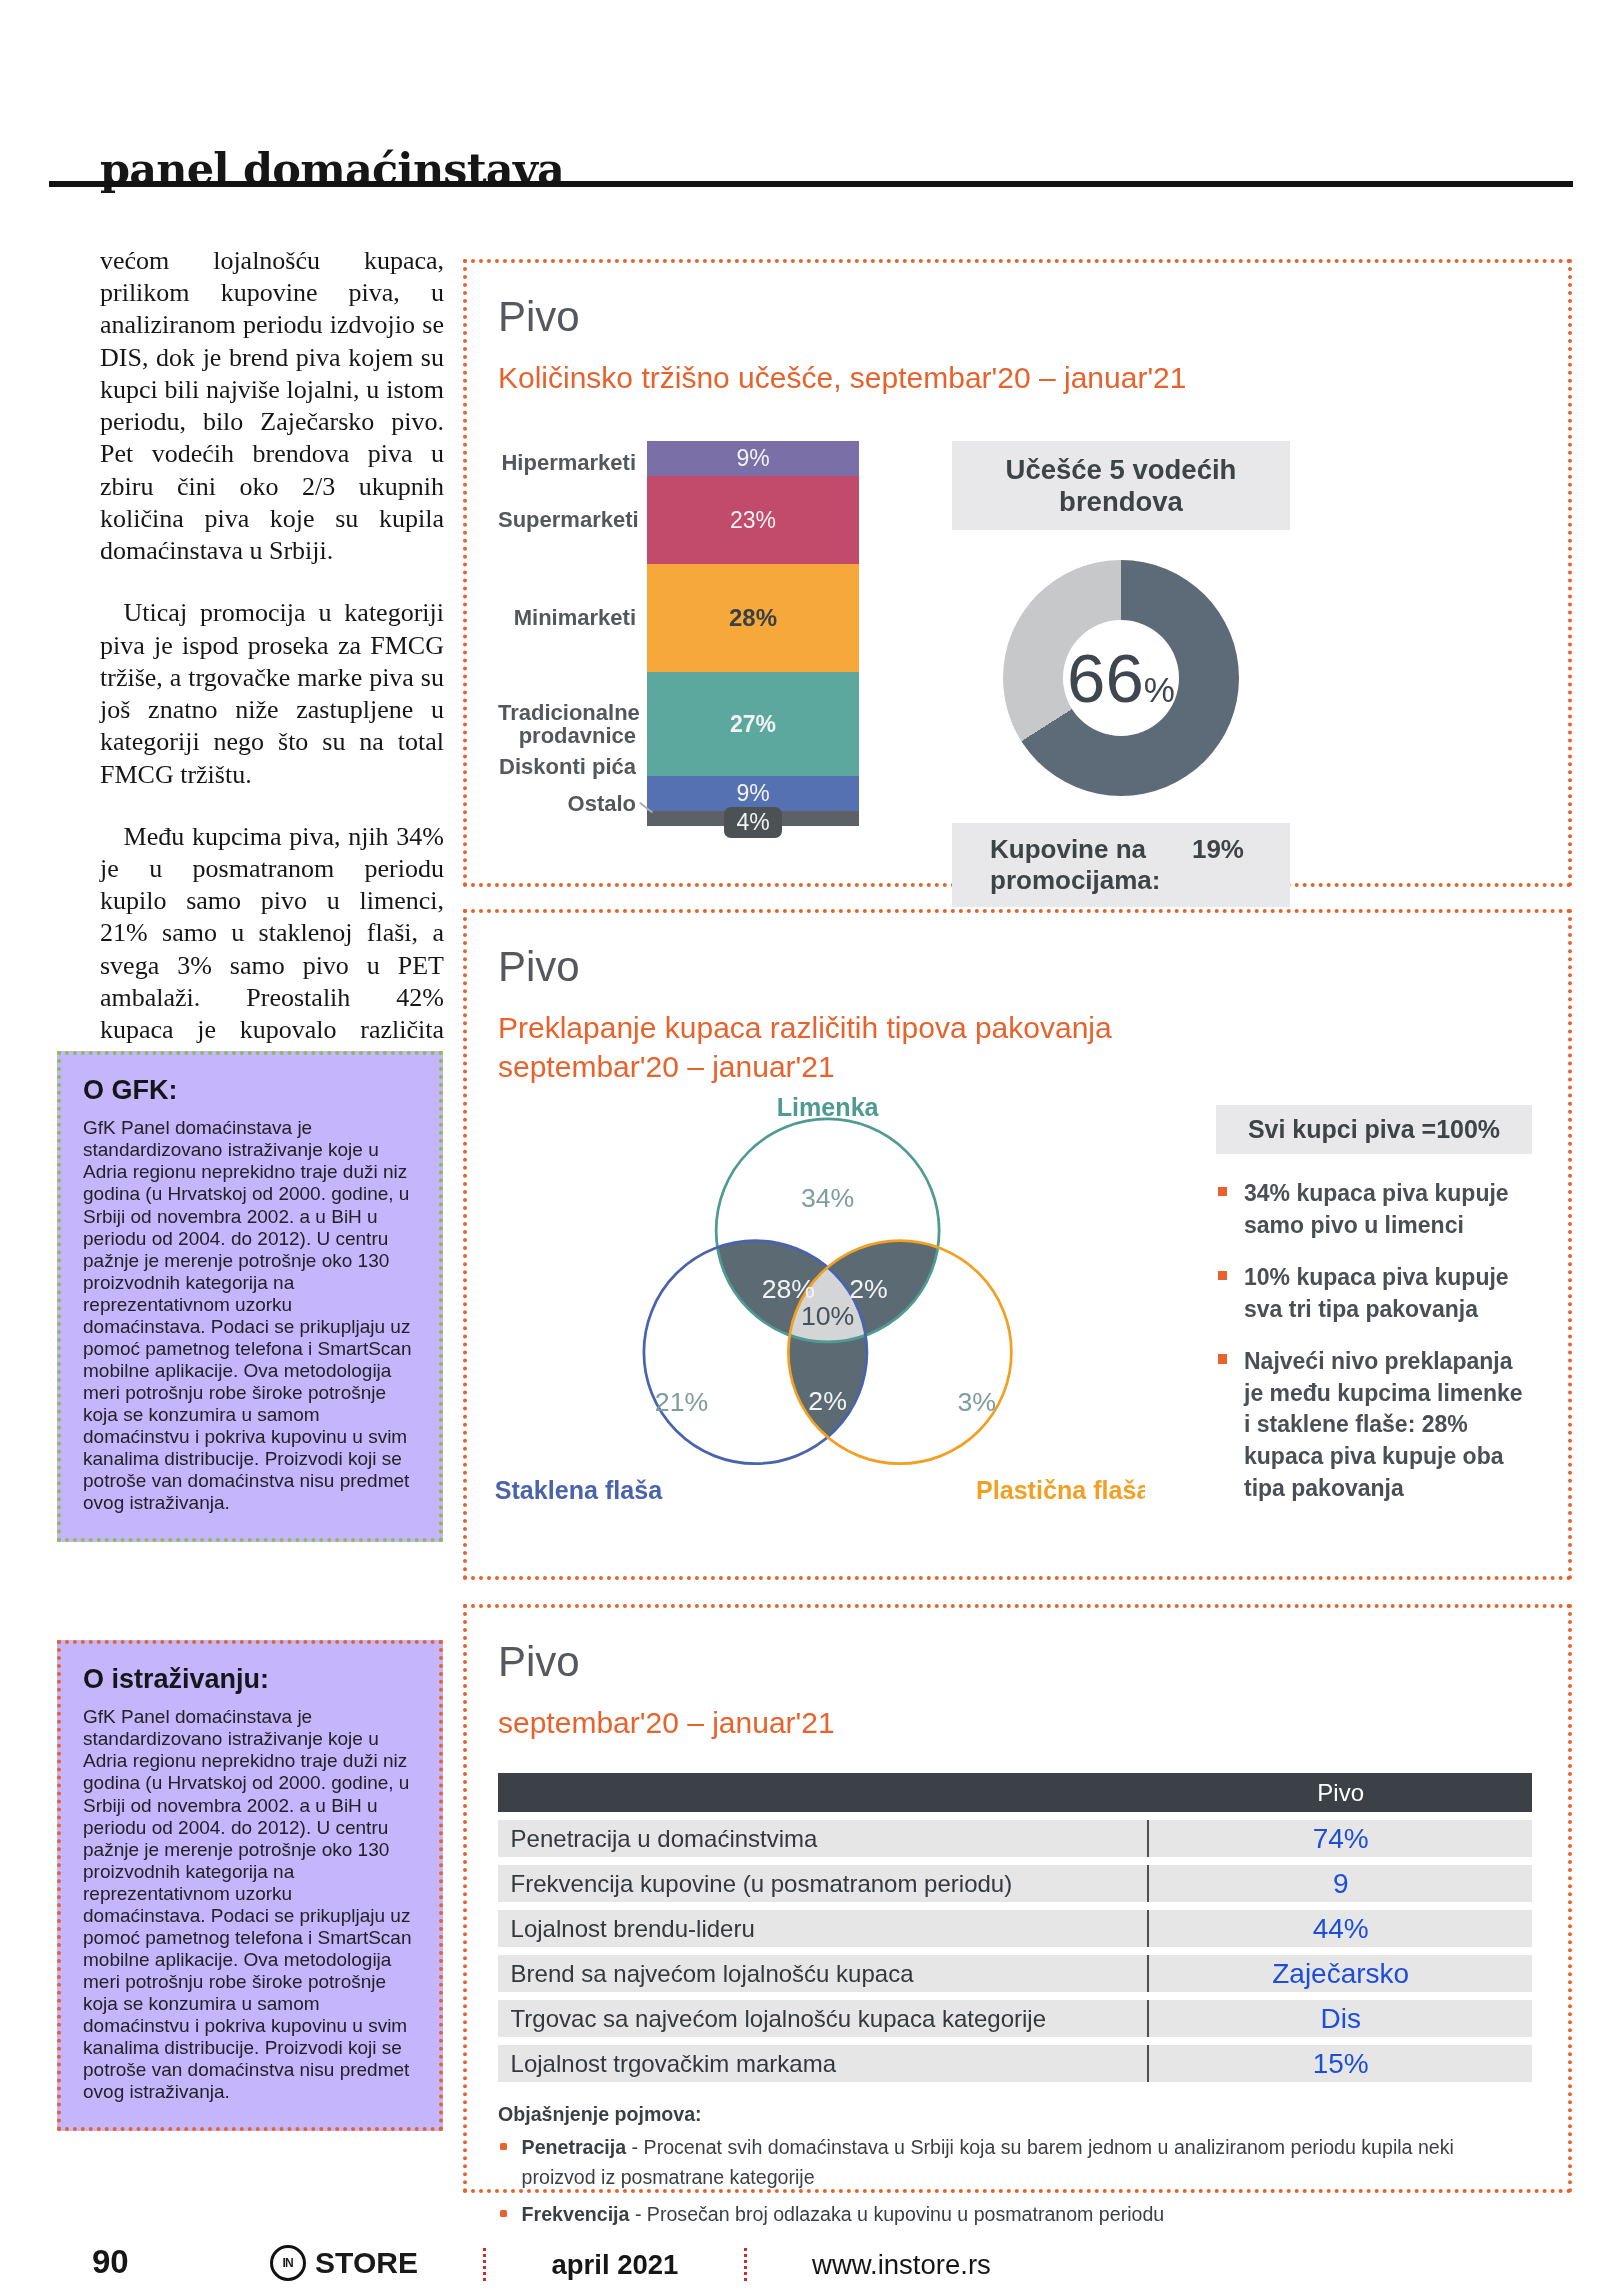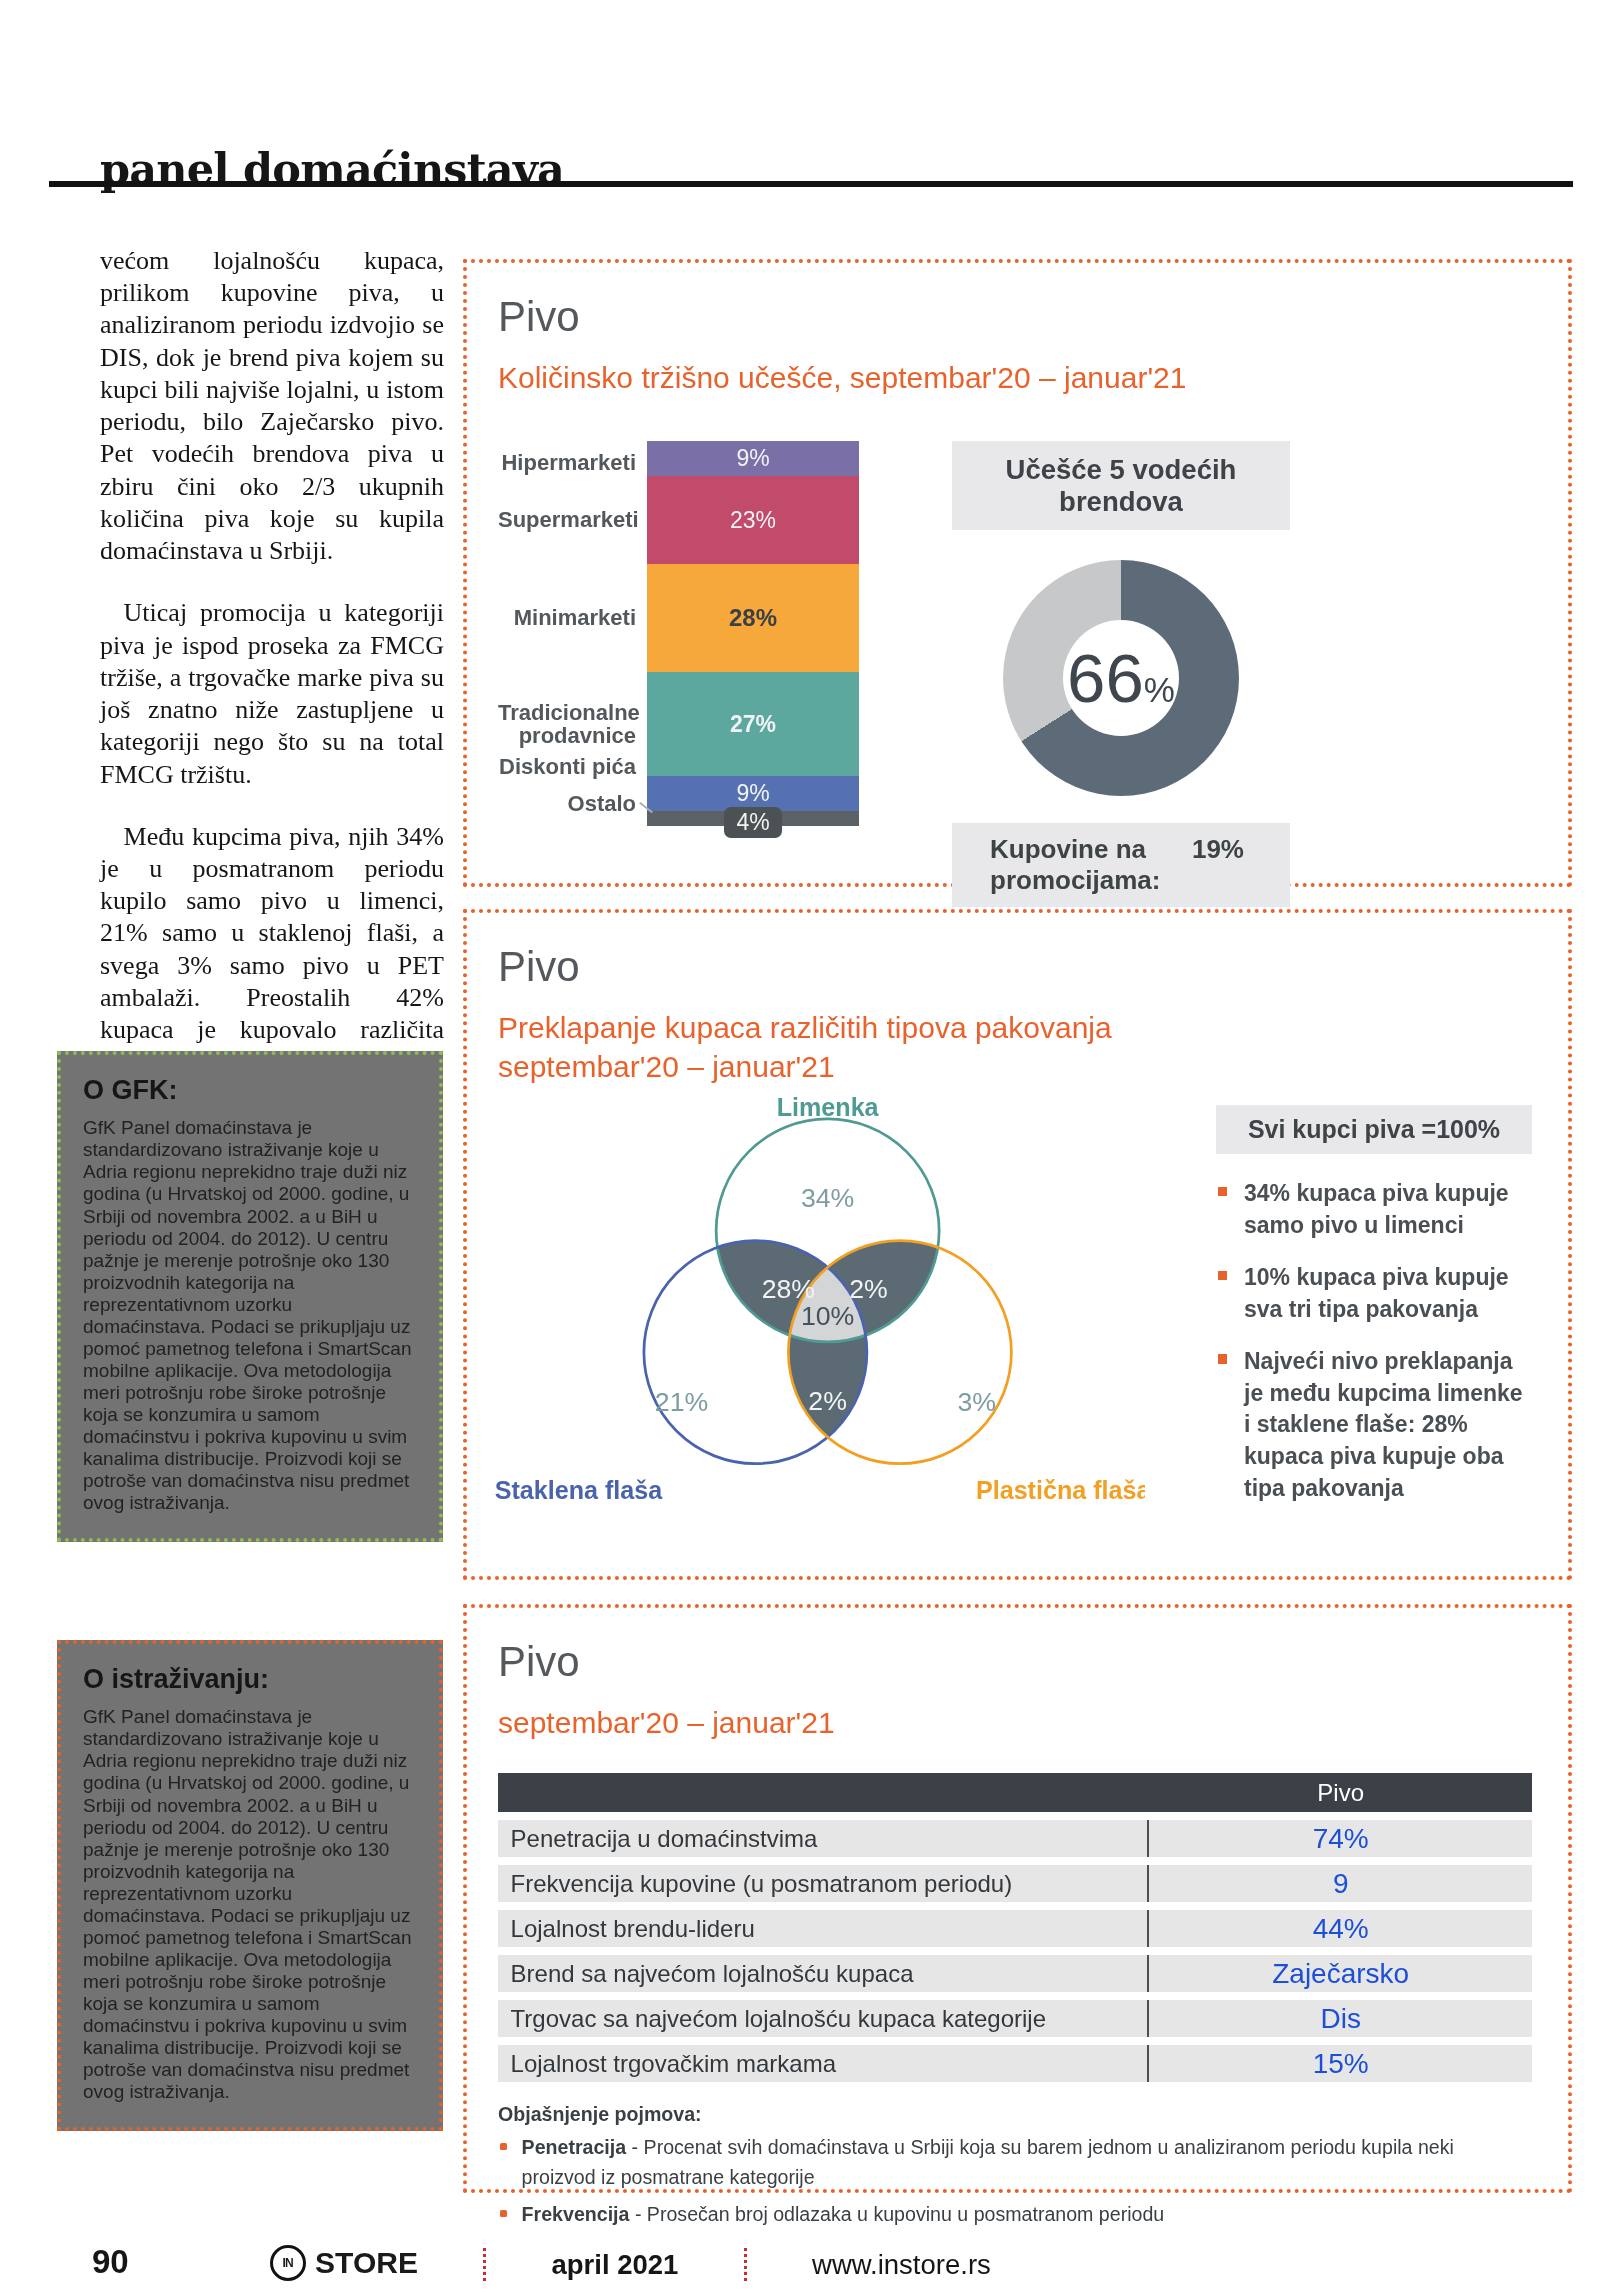--- a/index.html
+++ b/index.html
@@ -12,21 +12,21 @@
     font-weight:bold;font-size:43px;letter-spacing:-0.8px;color:#161616;}
   .head-rule{position:absolute;left:49px;top:181px;width:1524px;height:6.3px;background:#121212;}
   
   .article{position:absolute;left:100px;top:245px;width:344px;
     font-family:"Liberation Serif",serif;font-size:26px;line-height:1.24;
     text-align:justify;color:#161616;}
   .article p{margin:0 0 30px 0;}
   .article p.ind{text-indent:23.6px;}
   
   .info-box{position:absolute;left:57px;width:386px;box-sizing:border-box;
-    padding:20.4px 22px 23.6px 22px;background:#737373;}
+    padding:20.4px 22px 23.6px 22px;background:#c4b5fd;}
   .info-box.green{top:1051px;border:4.7px dotted #8abf4f;}
   .info-box.orange{top:1640px;border:4.7px dotted #e8622c;}
   .info-box h3{margin:0 0 11px 0;font-size:27px;font-weight:bold;color:#161616;}
   .info-box p{margin:0;font-size:19px;line-height:1.16;color:#222;}
   
   .chart-box{position:absolute;left:463px;width:1109px;box-sizing:border-box;
     border:4.7px dotted #e8622c;background:#fff;padding:23.6px 36px 23.6px 31px;}
   .box1{top:259px;height:628px;}
   .box2{top:909px;height:671px;}
   .box3{top:1604px;height:589px;}

